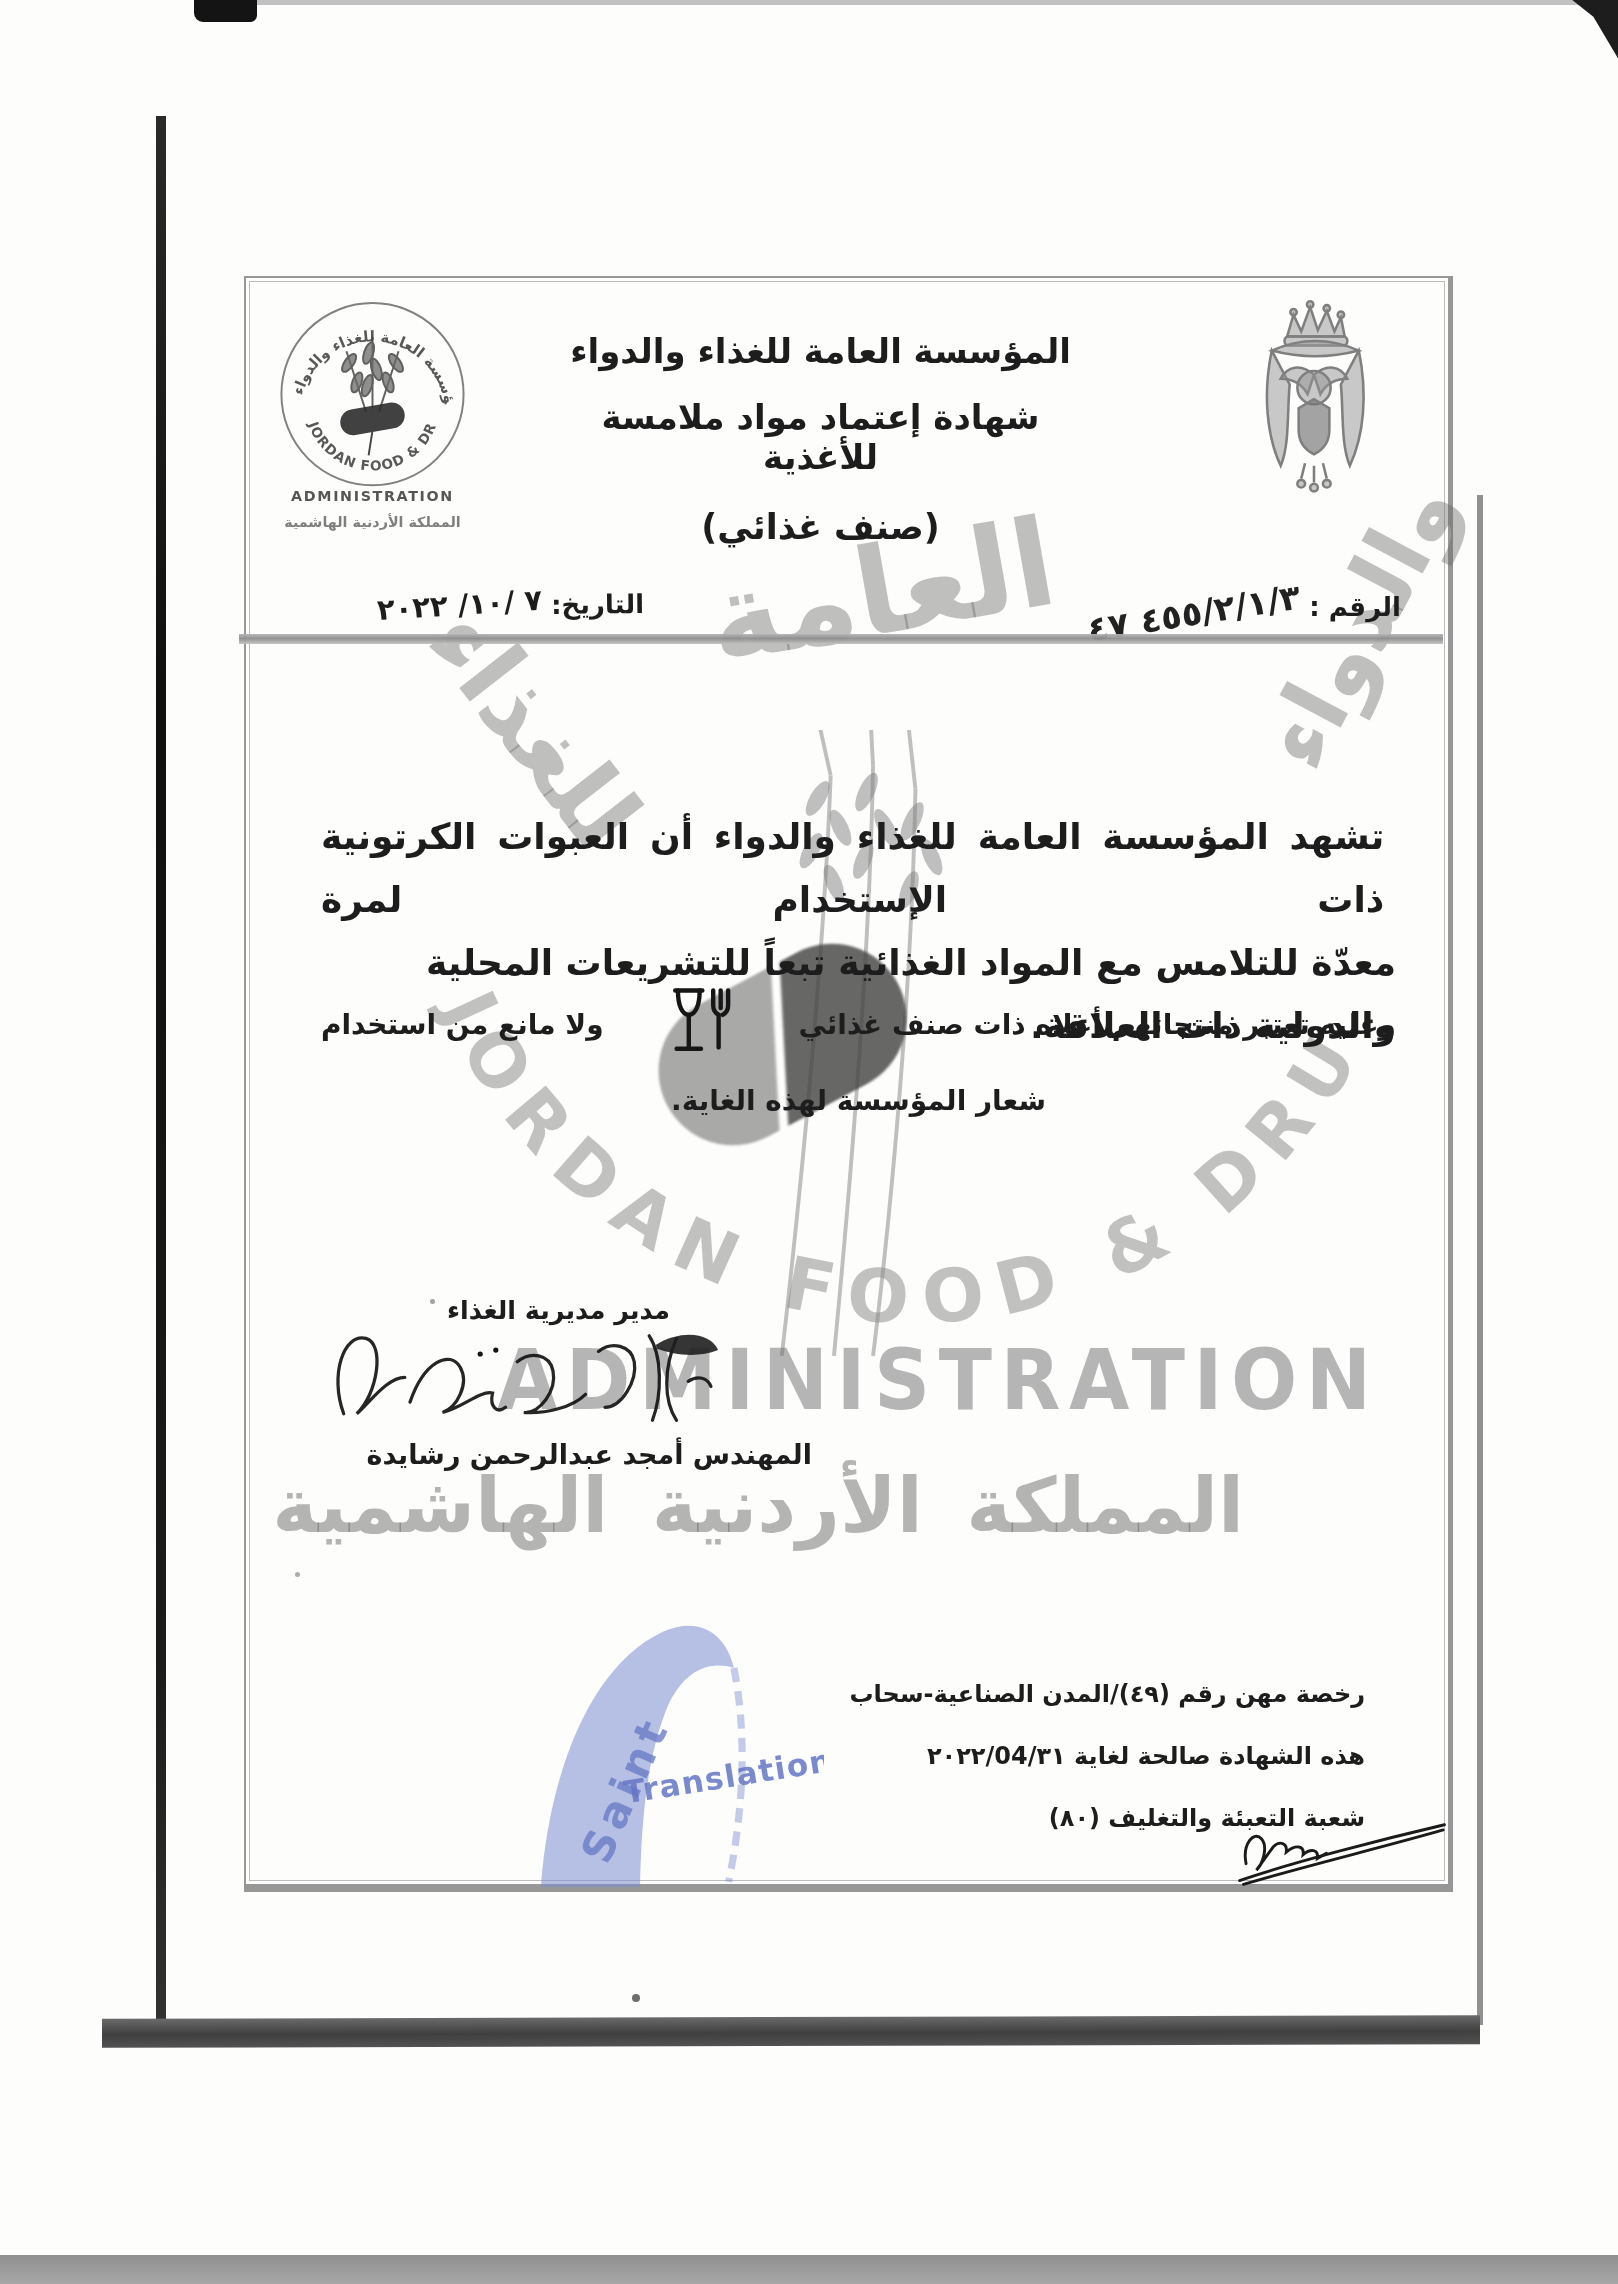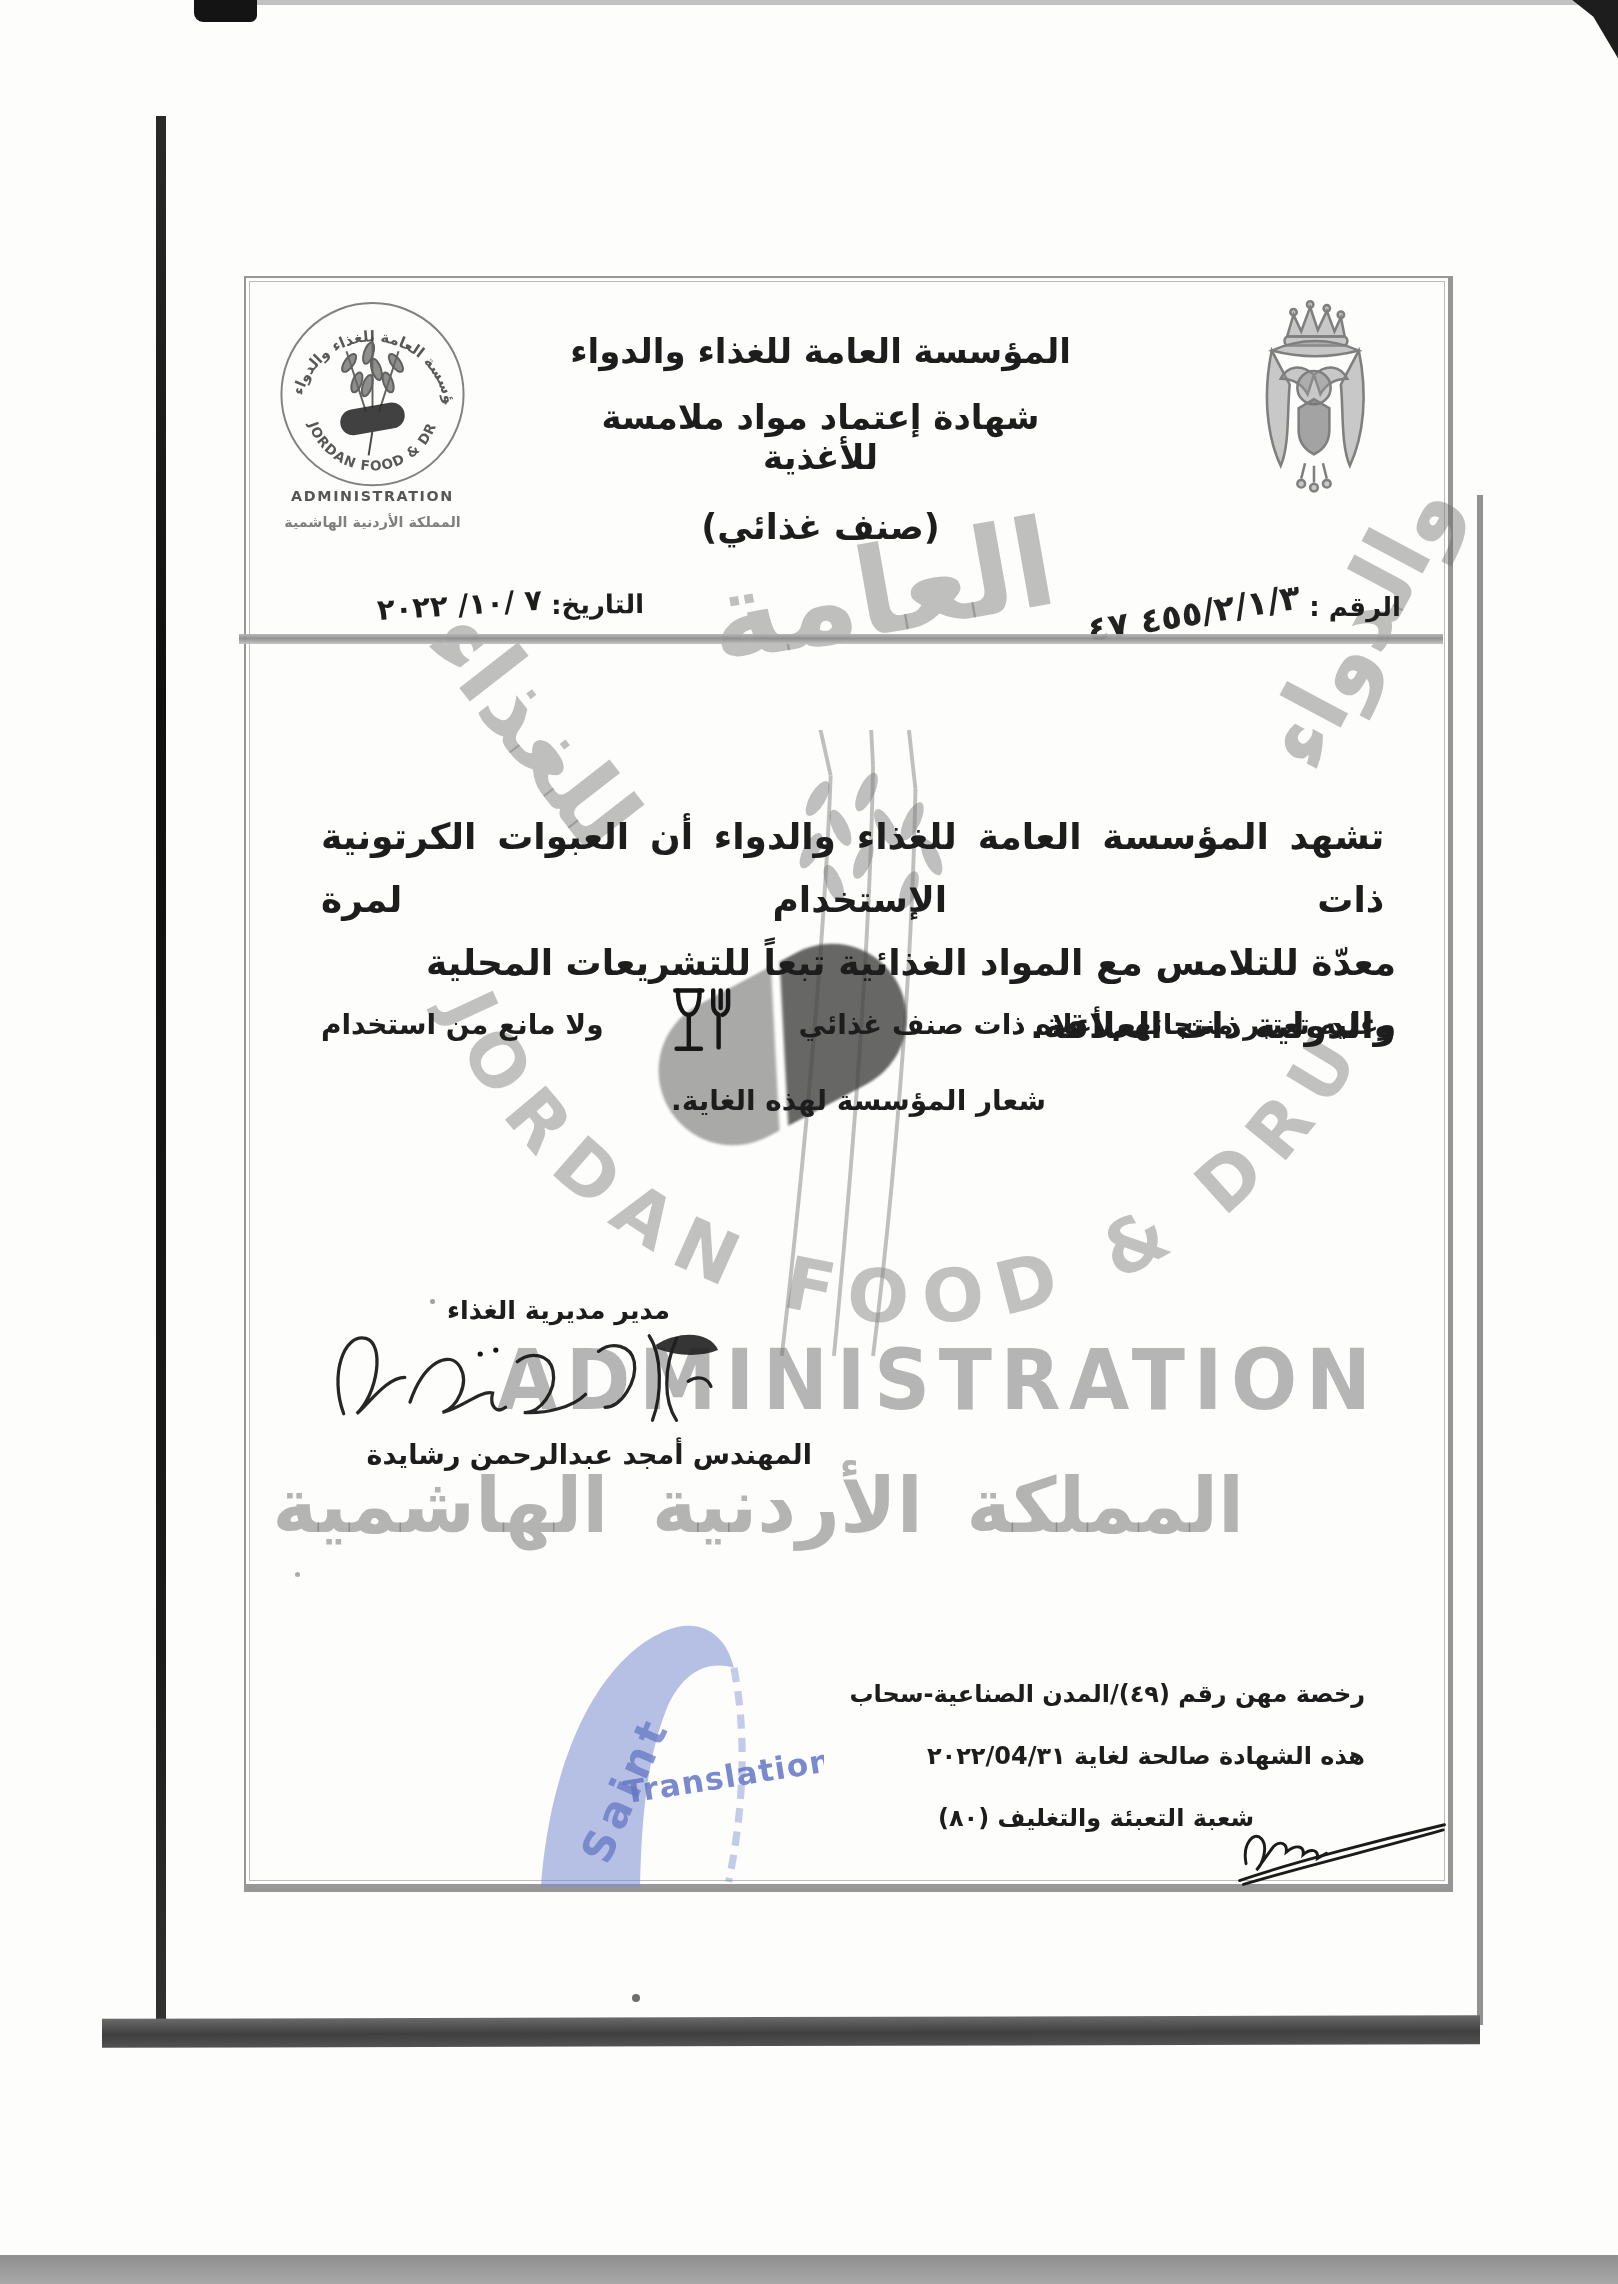--- a/index.html
+++ b/index.html
@@ -53,21 +53,21 @@
   
   .para1{left:321px;top:805px;width:1075px;direction:rtl;font-size:36px;font-weight:bold;line-height:63px;}
   .para1 .jline{text-align:justify;text-align-last:justify;}
   .para1 .l1{padding-right:11.7px;}
   .para2{left:321px;top:985px;width:1075px;direction:rtl;display:flex;justify-content:space-between;align-items:center;font-size:28px;font-weight:bold;}
   .para2-l2{left:321px;top:1084px;width:1075px;direction:rtl;text-align:center;font-size:28px;font-weight:bold;}
   
   .sig-title{left:448px;top:1295px;width:222px;direction:rtl;font-size:25.4px;font-weight:bold;white-space:nowrap;}
   .sig-name{left:362px;top:1439px;width:450px;direction:rtl;font-size:27px;font-weight:bold;white-space:nowrap;}
   
-  .license{left:938px;top:1680px;width:427px;direction:rtl;text-align:left;font-size:24px;font-weight:bold;}
+  .license{left:938px;top:1680px;width:427px;direction:rtl;text-align:right;font-size:24px;font-weight:bold;}
   .license div{margin-bottom:34px;white-space:nowrap;}
   svg text{font-family:"DejaVu Sans",sans-serif;}
 </style>
 </head>
 <body>
 
 <div class="abs top-edge-line"></div>
 <div class="abs tl-mark"></div>
 <div class="abs tr-mark"></div>
 <div class="abs left-line"></div>

